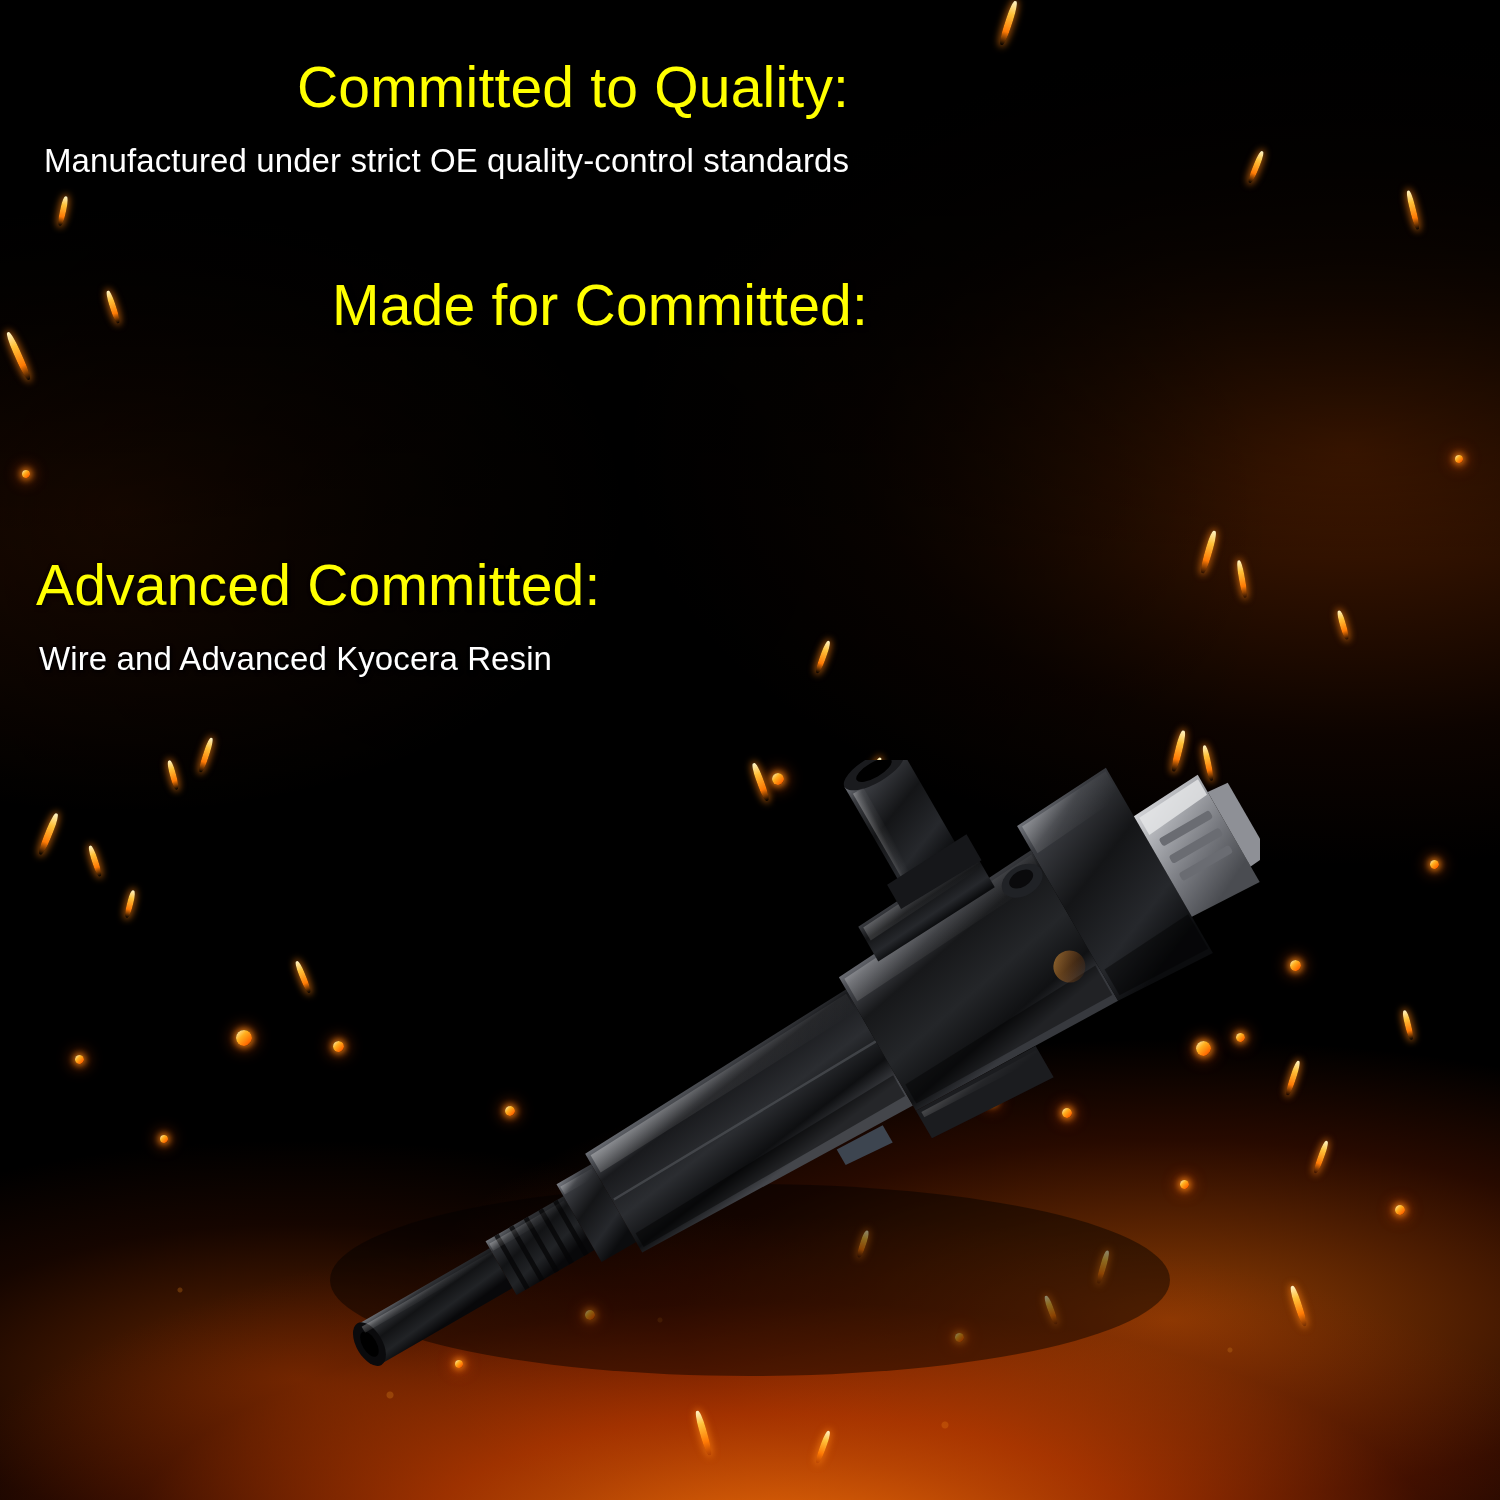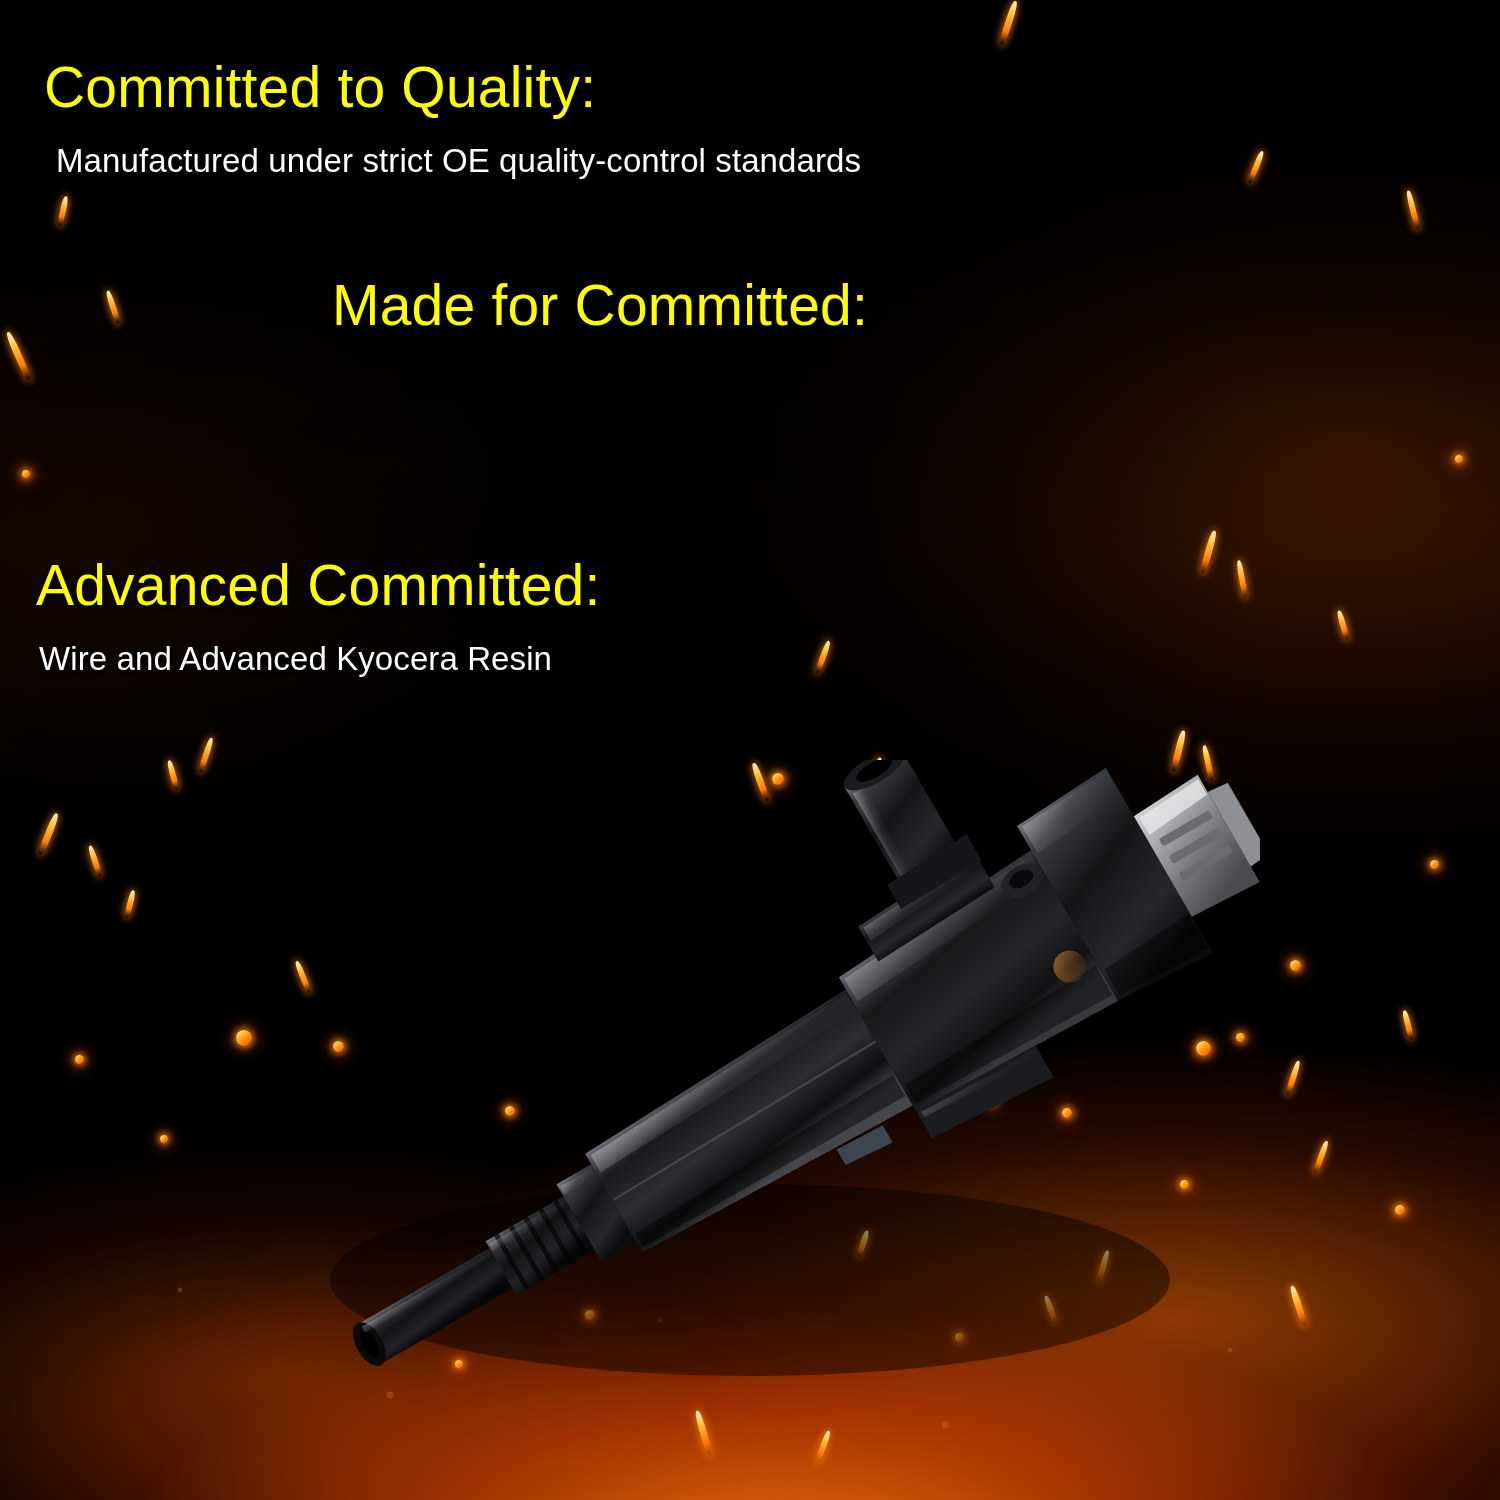--- a/index.html
+++ b/index.html
@@ -39,22 +39,22 @@
   
   .block{position:absolute;}
   .head{color:#ffff00;font-size:57px;line-height:1.04;font-weight:400;
     letter-spacing:.2px;white-space:nowrap;
     text-shadow:0 0 3px rgba(0,0,0,.85), 2px 2px 5px rgba(0,0,0,.9);}
   .body{color:#ffffff;font-size:33px;line-height:1.33;font-weight:400;
     letter-spacing:.1px;white-space:nowrap;
     text-shadow:0 0 3px rgba(0,0,0,.9), 1px 2px 4px rgba(0,0,0,.95);}
   .body div{white-space:nowrap;}
 
-  #blk1{left:44px;top:58px;}
-  #blk1 .body{margin-top:22px;margin-left:12px;}
+  #blk1{left:44px;top:58px;text-align:right;}
+  #blk1 .body{margin-top:22px;margin-left:0;}
   #blk2{left:332px;top:276px;}
   #blk2 .body{margin-top:24px;margin-left:6px;}
   #blk3{left:36px;top:556px;}
   #blk3 .body{margin-top:22px;margin-left:3px;}
 
   
   #product{position:absolute;left:190px;top:760px;width:1070px;height:700px;}
 
   
   #logo{position:absolute;right:36px;bottom:28px;width:190px;height:86px;}

